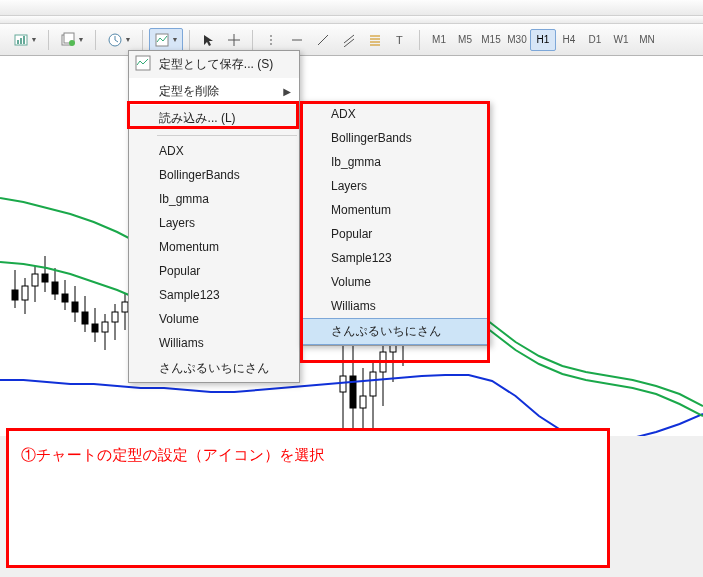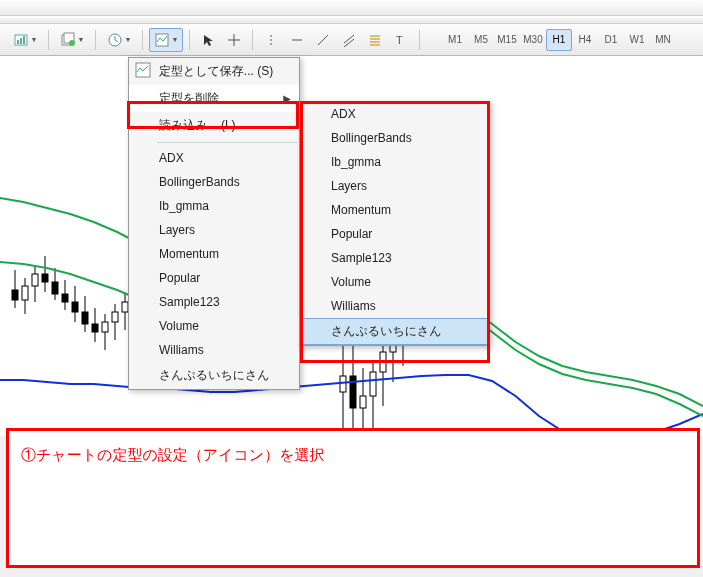--- a/index.html
+++ b/index.html
@@ -81,21 +81,21 @@
     width: 703px; height: 380px;
   }
 
   .menu {
     position: absolute;
     background: #f5f5f5;
     border: 1px solid #9a9a9a;
     box-shadow: 2px 2px 6px rgba(0,0,0,.25);
     font-size: 12px;
   }
-  .menu-outer { left: 128px; top: 57px; width: 172px; }
+  .menu-outer { left: 128px; top: 50px; width: 172px; }
   .menu-sub { left: 300px; top: 101px; width: 190px; }
   .menu-item {
     display: flex;
     align-items: center;
     padding: 5px 10px 5px 30px;
     position: relative;
     white-space: nowrap;
     color: #222;
   }
   .menu-item .arrow {
@@ -128,21 +128,21 @@
     border: 3px solid #ff0000;
     pointer-events: none;
   }
   .red-box-delete { left: 127px; top: 101px; width: 172px; height: 28px; }
   .red-box-sub { left: 300px; top: 101px; width: 190px; height: 262px; }
 
   .instructions {
     position: absolute;
     left: 6px;
     top: 428px;
-    width: 694px;
+    width: 604px;
     height: 140px;
     border: 3px solid #ff0000;
     background: #fff;
     padding: 10px 12px;
     font-size: 15px;
     line-height: 1.9;
     color: #ff0000;
     font-family: "MS Gothic","Meiryo",sans-serif;
   }
 </style>
@@ -228,21 +228,21 @@
         <line x1="2" y1="9" x2="12" y2="9" stroke="#c80"></line>
         <line x1="2" y1="12" x2="12" y2="12" stroke="#c80"></line>
       </svg>
     </div>
   <div class="tool-btn">
       <svg width="14" height="14">
         <text x="2" y="11" font-size="11" fill="#555">T</text>
       </svg>
     </div>
   <div class="tool-sep"></div>
-  <div id="tf-container" style="display:flex;gap:0;margin-left:16px;">
+  <div id="tf-container" style="display:flex;gap:0;">
       <div class="tf-btn">M1</div>
       <div class="tf-btn">M5</div>
       <div class="tf-btn">M15</div>
       <div class="tf-btn">M30</div>
       <div class="tf-btn sel">H1</div>
       <div class="tf-btn">H4</div>
       <div class="tf-btn">D1</div>
       <div class="tf-btn">W1</div>
       <div class="tf-btn">MN</div>
     </div>

